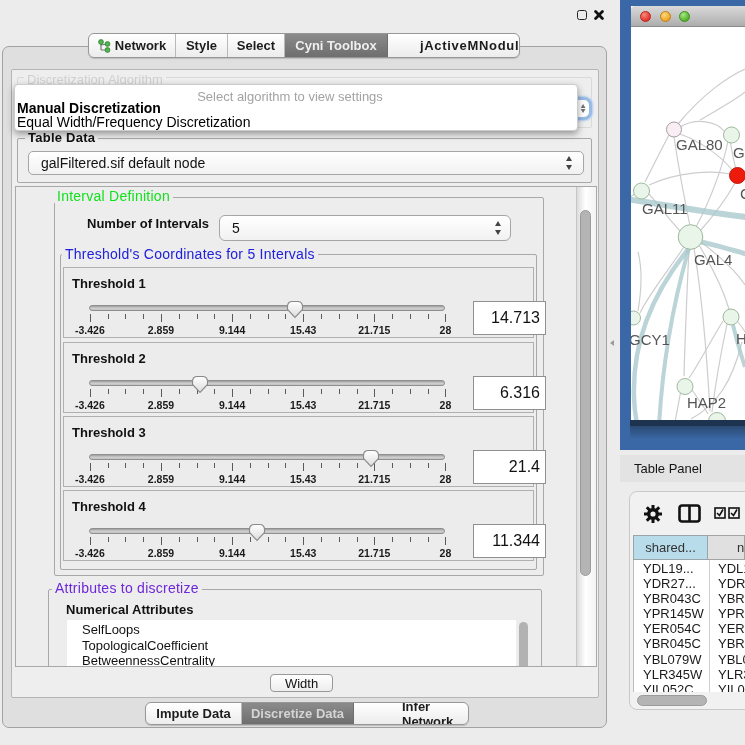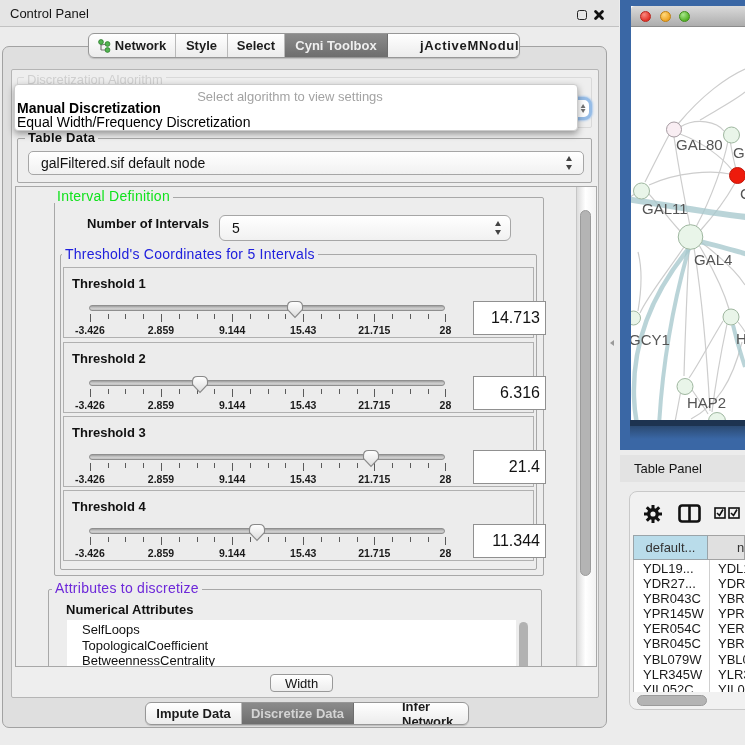--- a/index.html
+++ b/index.html
@@ -48,23 +48,20 @@
 #bluewin{left:620px;top:0;width:125px;height:450px;background:#3a67a5;}
 #netwin{left:631px;top:6px;width:114px;height:414px;background:#ffffff;overflow:hidden;}
 #nettitle{left:0;top:0;width:114px;height:21px;background:linear-gradient(#dadada,#adadad);border-bottom:1px solid #8c8c8c;border-radius:4px 0 0 0;}
 .tl{position:absolute;top:5px;width:11px;height:11px;border-radius:50%;}
 #tpbar{left:620px;top:455px;width:125px;height:27px;background:#e3e3e3;}
 #tablebox{left:629px;top:491px;width:130px;height:219px;background:#f1f1f1;border:1px solid #c9c9c9;border-radius:8px;}
 </style></head>
 <body>
 <div id="app">
 
-<div id="cpbar" class="abs">
-      <span class="t">Control Panel</span>
-    </div>
 <div id="flt" class="abs"></div>
 <svg id="cls" class="abs" width="10" height="10" viewBox="0 0 10 10">
       <g stroke="#111" stroke-width="2.8" stroke-linecap="round">
         <line x1="1.6" y1="1.6" x2="8.4" y2="8.4"></line>
         <line x1="8.4" y1="1.6" x2="1.6" y2="8.4"></line>
       </g>
     </svg>
 
 <div id="outerpanel" class="abs"></div>
 <div id="innerpanel" class="abs"></div>
@@ -391,21 +388,21 @@
  <line x1="11.5" y1="2" x2="11.5" y2="17" stroke="#111" stroke-width="2.6"></line>
 </svg>
 <svg class="abs" style="left:714px;top:507px;" width="28" height="12" viewBox="0 0 28 12">
  <rect x="1" y="1" width="10" height="10" fill="none" stroke="#111" stroke-width="1.6"></rect>
  <path d="M 3,6 L 5.5,8.5 L 9,2.5" fill="none" stroke="#111" stroke-width="1.6"></path>
  <rect x="15" y="1" width="10" height="10" fill="none" stroke="#111" stroke-width="1.6"></rect>
  <path d="M 17,6 L 19.5,8.5 L 23,2.5" fill="none" stroke="#111" stroke-width="1.6"></path>
 </svg>
 
 <div class="abs" style="left:633px;top:535px;width:112px;height:25px;">
- <div class="abs" style="left:0;top:0;width:75px;height:25px;background:#b9dcea;border:1px solid #9aa4a9;display:flex;align-items:center;justify-content:center;font-size:13px;color:#333;">default...</div>
+ <div class="abs" style="left:0;top:0;width:75px;height:25px;background:#b9dcea;border:1px solid #9aa4a9;display:flex;align-items:center;justify-content:center;font-size:13px;color:#333;">shared...</div>
  <div class="abs" style="left:75px;top:0;width:37px;height:25px;background:#e0e0e0;border:1px solid #a3a3a3;border-left:none;display:flex;align-items:center;padding-left:29px;font-size:13px;color:#333;overflow:hidden;">na</div>
 </div>
 <div class="abs" style="left:633px;top:560px;width:112px;height:132px;background:#fff;overflow:hidden;border-left:1px solid #bbb;">
  <div class="abs" style="left:9px;top:1px;font-size:13px;color:#1a1a1a;line-height:15.1px;">YDL19...<br>YDR27...<br>YBR043C<br>YPR145W<br>YER054C<br>YBR045C<br>YBL079W<br>YLR345W<br>YIL052C</div>
  <div class="abs" style="left:84px;top:1px;font-size:13px;color:#1a1a1a;line-height:15.1px;white-space:nowrap;">YDL194W<br>YDR277C<br>YBR043C<br>YPR145W<br>YER054C<br>YBR045C<br>YBL079W<br>YLR345W<br>YIL052C</div>
  <div class="abs" style="left:74.5px;top:0;width:1px;height:132px;background:#cfcfcf;"></div>
 </div>
 <div class="abs" style="left:637px;top:695px;width:70px;height:11px;background:#b4b4b4;border:1px solid #9b9b9b;border-radius:6px;"></div>
 
 <div class="abs" style="left:610px;top:340px;width:0;height:0;border-top:3.5px solid transparent;border-bottom:3.5px solid transparent;border-right:4.5px solid #9a9a9a;"></div>

